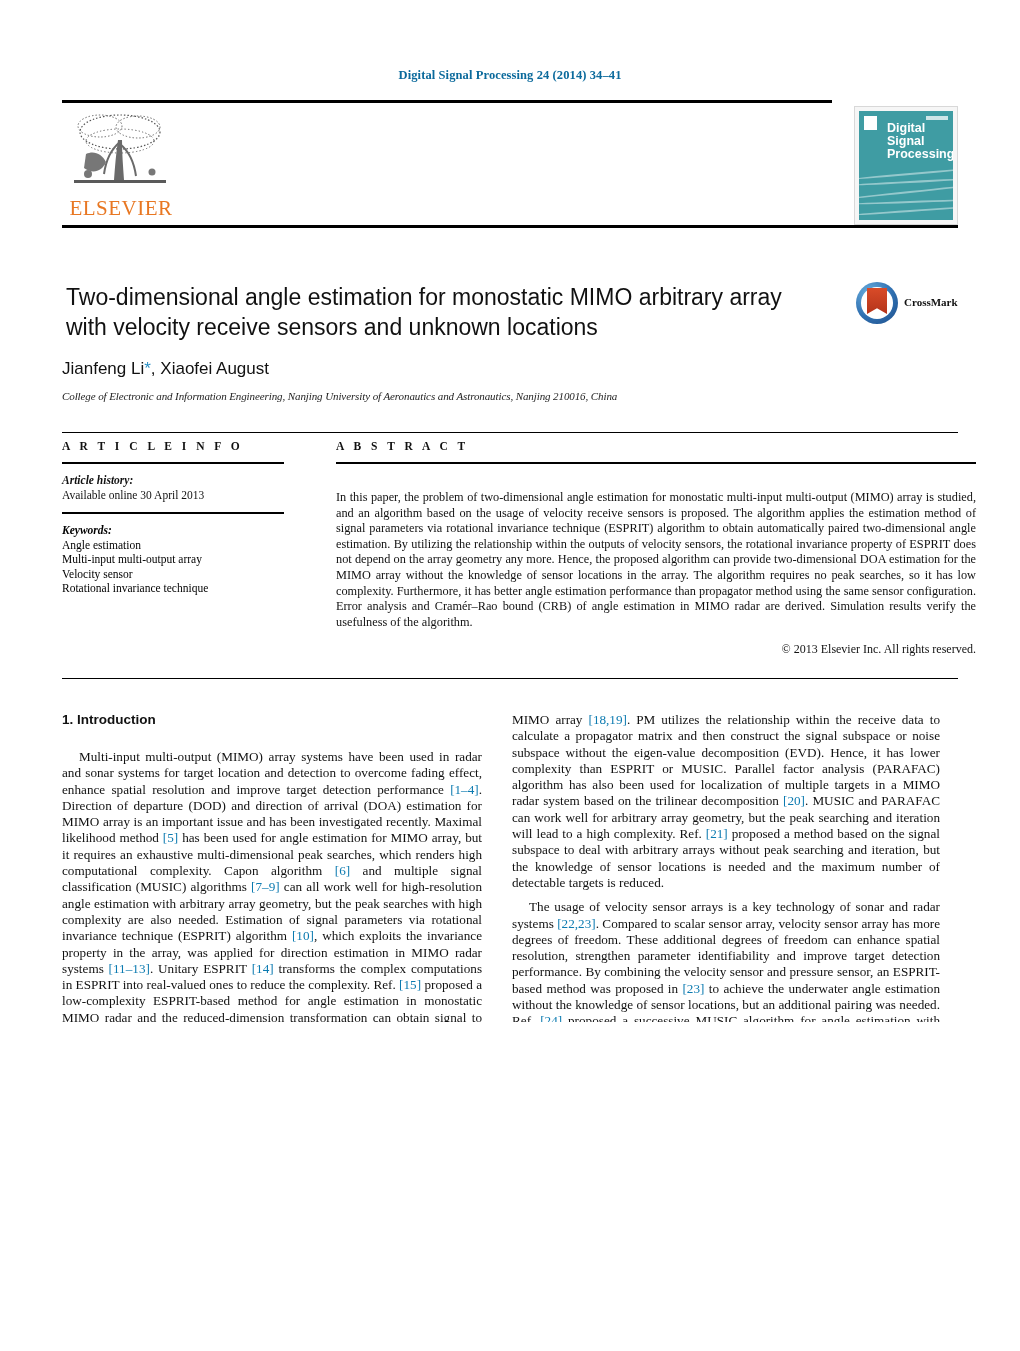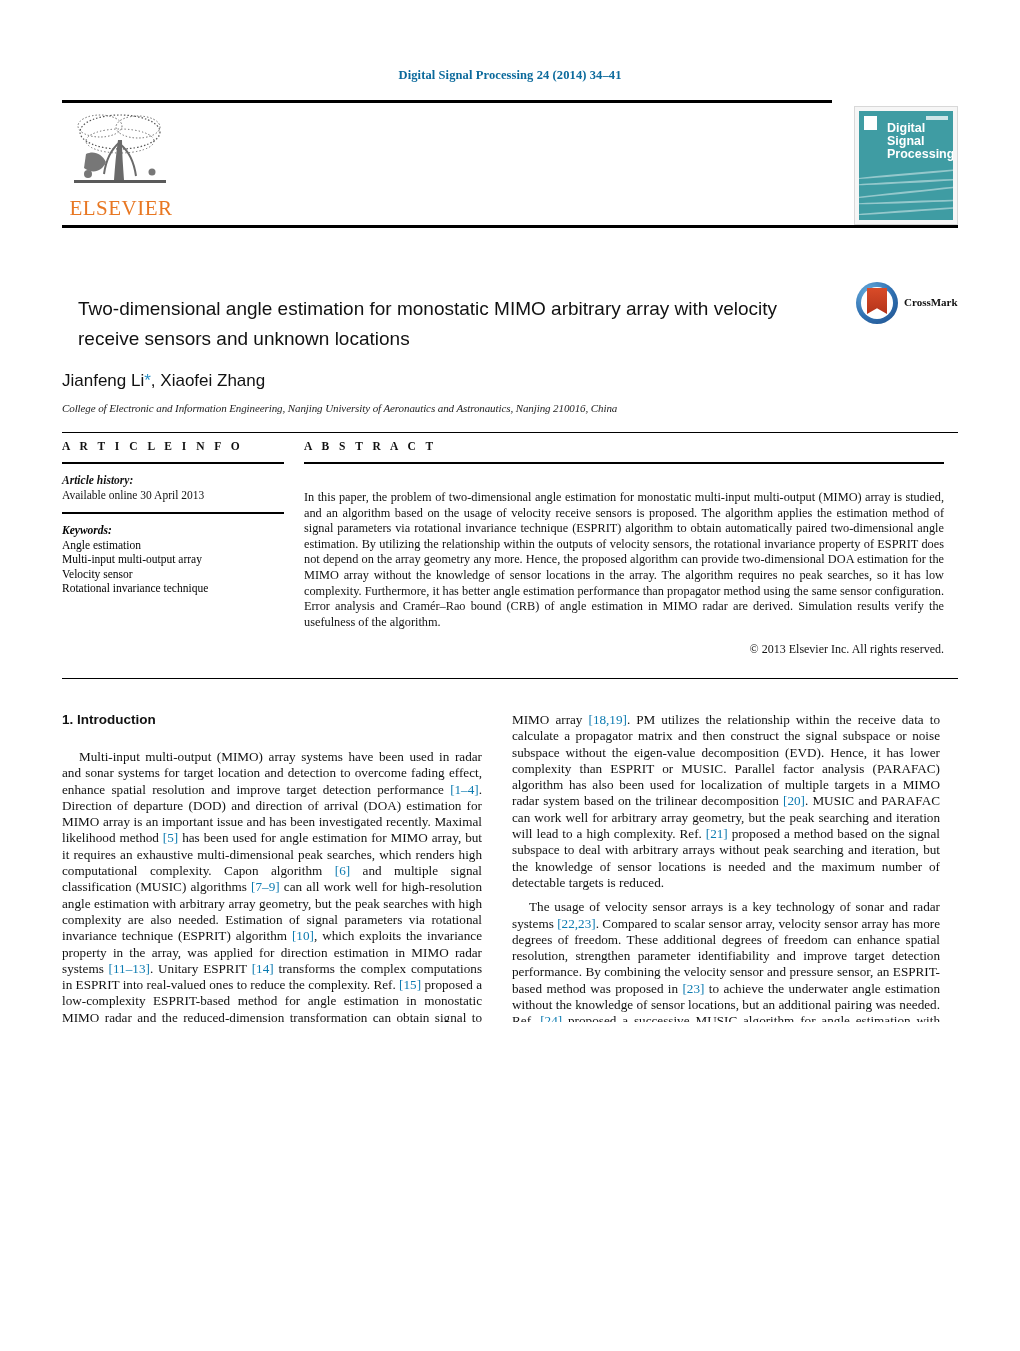--- a/index.html
+++ b/index.html
@@ -159,25 +159,25 @@
 
   
   .title-block {
     position: absolute;
     top: 278px;
     left: 62px;
     width: 790px;
   }
   .paper-title {
     font-family: "Liberation Sans", sans-serif;
-    font-size: 19px;
+    font-size: 23px;
     line-height: 30px;
     font-weight: normal;
     color: #111;
-    margin: 16px;
+    margin: 4px;
     width: 760px;
   }
   .authors {
     margin-top: 17px;
     font-family: "Liberation Sans", sans-serif;
     font-size: 17px;
     color: #111;
   }
   .authors .star {
     color: #2a8fc4;
@@ -239,21 +239,21 @@
   }
   .info-col {
     position: absolute;
     top: 440px;
     left: 62px;
     width: 222px;
   }
   .abstract-col {
     position: absolute;
     top: 440px;
-    left: 304px;
+    left: 336px;
     width: 640px;
   }
   .sec-head {
     font-family: "Liberation Serif", serif;
     font-weight: bold;
     font-size: 11.5px;
     letter-spacing: 3.5px;
     color: #111;
   }
   .hr-thick {
@@ -423,21 +423,21 @@
         <div class="cover-wave" style="top:99px;transform:rotate(-4deg)"></div>
       </div>
     </div>
 
     <div class="mast-rule-bottom"></div>
   </div>
 
   <div class="title-block">
     <h1 class="paper-title">Two-dimensional angle estimation for monostatic MIMO arbitrary array with velocity receive sensors and unknown locations</h1>
     <div class="authors">
-      <span>Jianfeng Li</span><span class="star">*</span><span>, Xiaofei Zhang</span>
+      <span>Jianfeng Li</span><span class="star">*</span><span>, Xiaofei August</span>
     </div>
     <div class="affiliation">College of Electronic and Information Engineering, Nanjing University of Aeronautics and Astronautics, Nanjing 210016, China</div>
   </div>
 
   <div class="crossmark">
     <div class="cm-badge">
       <div class="cm-inner"></div>
       <div class="cm-book"></div>
     </div>
     <div class="cm-label">CrossMark</div>

